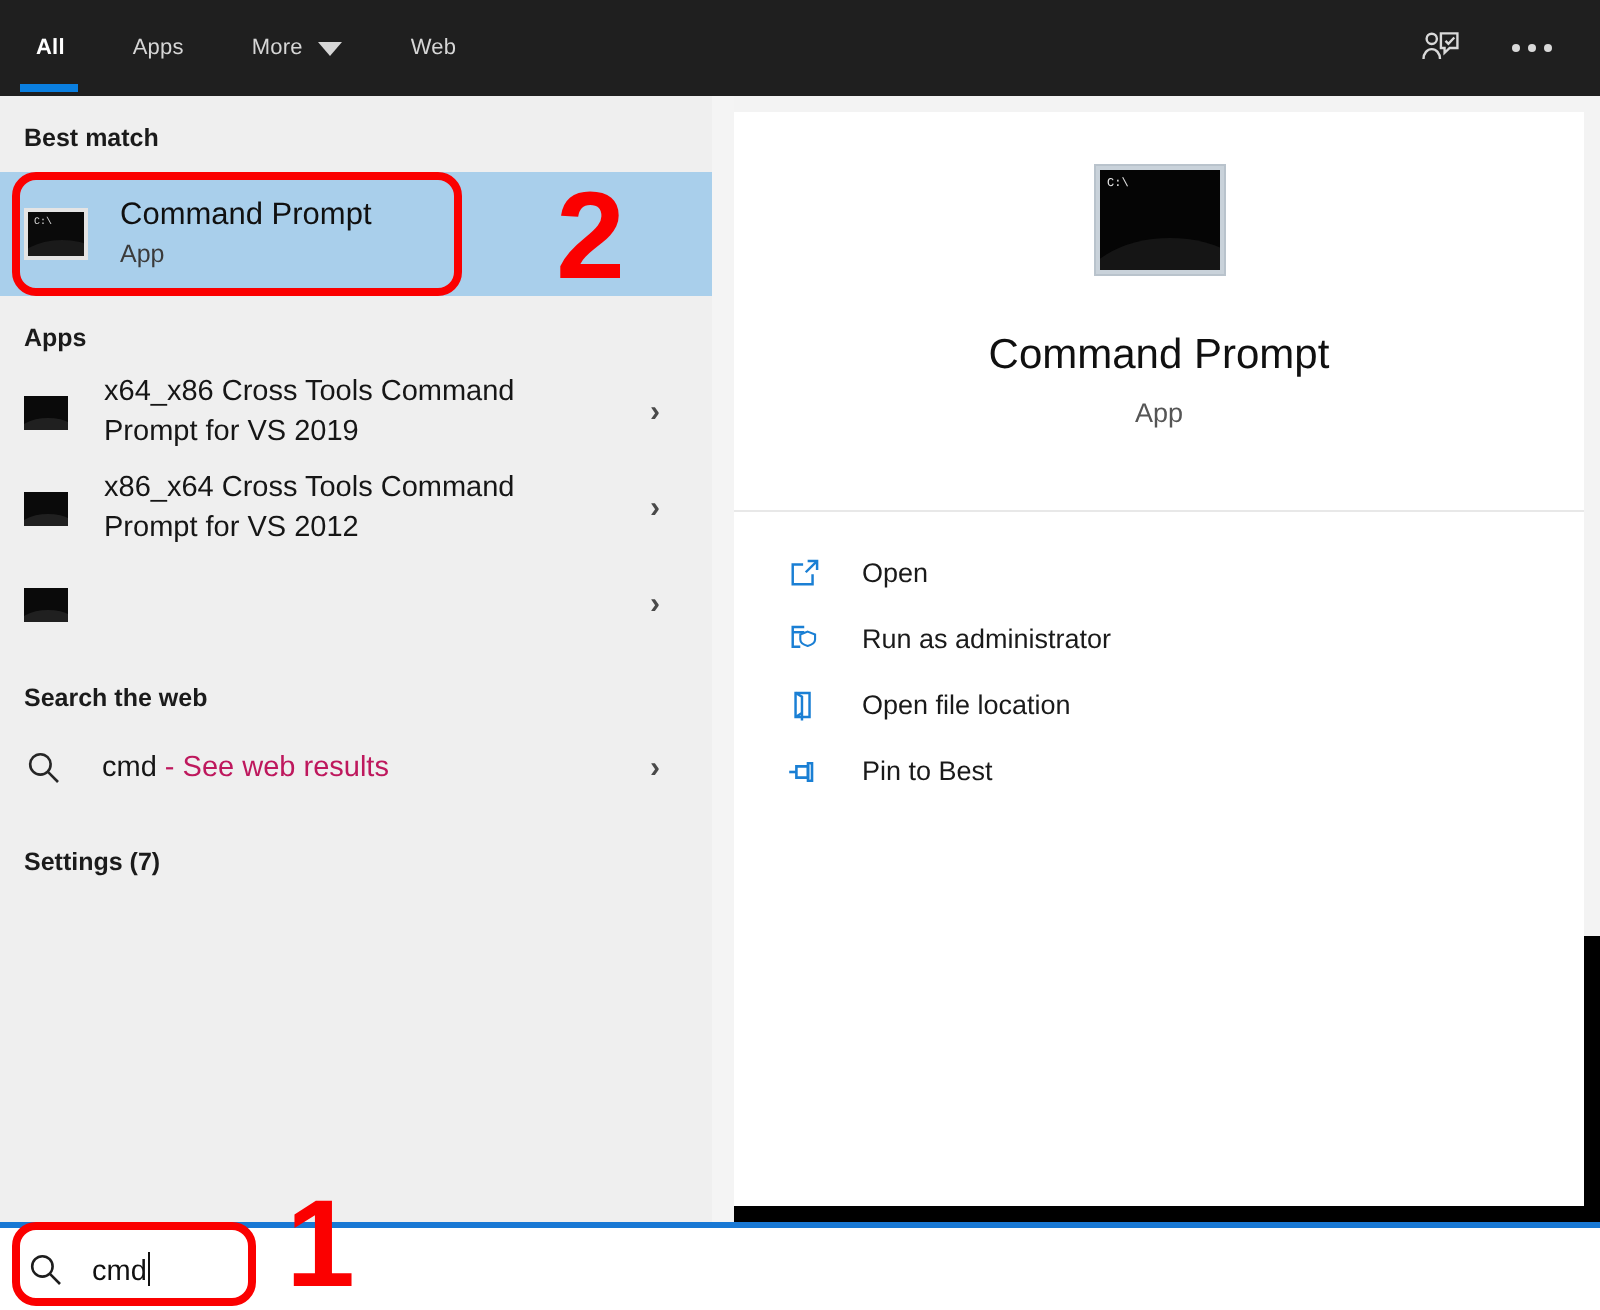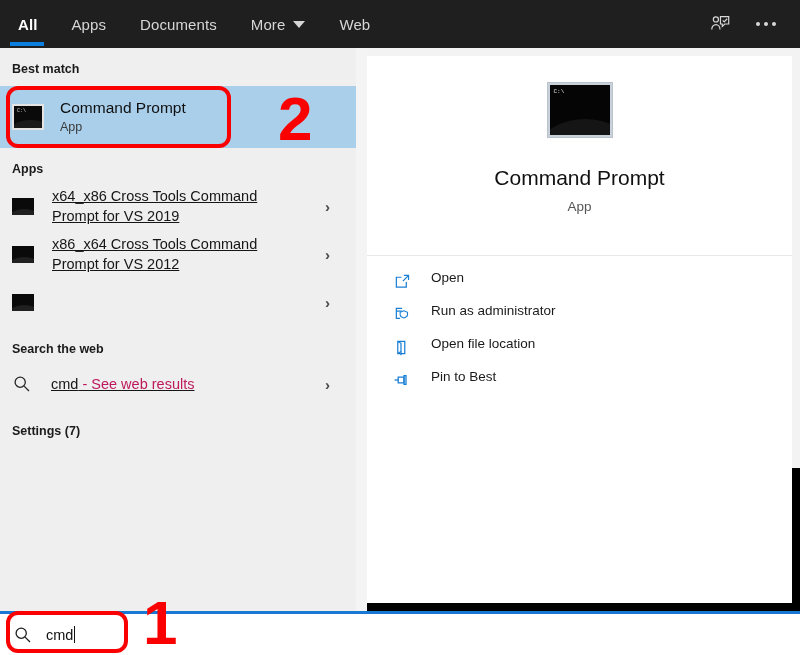--- a/index.html
+++ b/index.html
@@ -22,21 +22,21 @@
     background: #1f1f1f;
     display: flex; align-items: center;
   }
   .tabs { display: flex; align-items: center; height: 48px; }
   .tab {
     position: relative;
     height: 48px;
     display: flex; align-items: center;
     padding: 0 17px;
     color: #d6d6d6;
-    font-size: 15px;
+    font-size: 11px;
     letter-spacing: .1px;
     cursor: default;
   }
   .tab.first { padding-left: 18px; }
   .tab.active { color: #ffffff; font-weight: bold; }
   .tab.active::after {
     content: "";
     position: absolute;
     left: 10px; right: 10px;
     bottom: 2px; height: 4px;
@@ -147,21 +147,20 @@
     position: absolute; left: -4px; bottom: -12px;
     width: 32px; height: 18px; border-radius: 50%;
     background: #202020;
   }
   .app-label {
     margin-left: 18px;
     font-size: 14.5px;
     color: #161616;
     line-height: 20px;
     max-width: 250px;
-    text-decoration: underline;
   }
   .chev {
     position: absolute; right: 26px; top: 50%;
     transform: translateY(-50%);
     color: #4a4a4a; font-size: 15px; font-weight: bold;
   }
   .web-row .app-label { margin-left: 19px; }
   .web-sub { color: #be185d; }
   .mag {
     flex: 0 0 auto;
@@ -205,21 +204,21 @@
     font-size: 5px; color: #8f9aa4; letter-spacing: 1px;
   }
   .pv-title {
     margin-top: 28px;
     font-size: 21px; color: #101010; font-weight: normal;
   }
   .pv-sub { margin-top: 9px; font-size: 13.5px; color: #555; }
 
   .actions { padding-top: 14px; }
   .action-row {
-    display: flex; align-items: flex-start;
+    display: flex; align-items: center;
     height: 33px;
     padding-left: 24px;
     cursor: default;
   }
   .action-icon {
     width: 22px; height: 22px;
     display: flex; align-items: center; justify-content: center;
     flex: 0 0 auto;
   }
   .action-label {
@@ -274,23 +273,20 @@
 
 <div id="root">
 
   <div class="tabbar">
     <div class="tabs">
       <div class="tab first active">
         <span>All</span>
       </div>
       <div class="tab">
         <span>Apps</span>
-      </div>
-      <div class="tab">
-        <span>Documents</span>
       </div>
       <div class="tab">
         <span>More</span>
         <span class="caret"></span>
       </div>
       <div class="tab">
         <span>Web</span>
       </div>
     </div>
 

